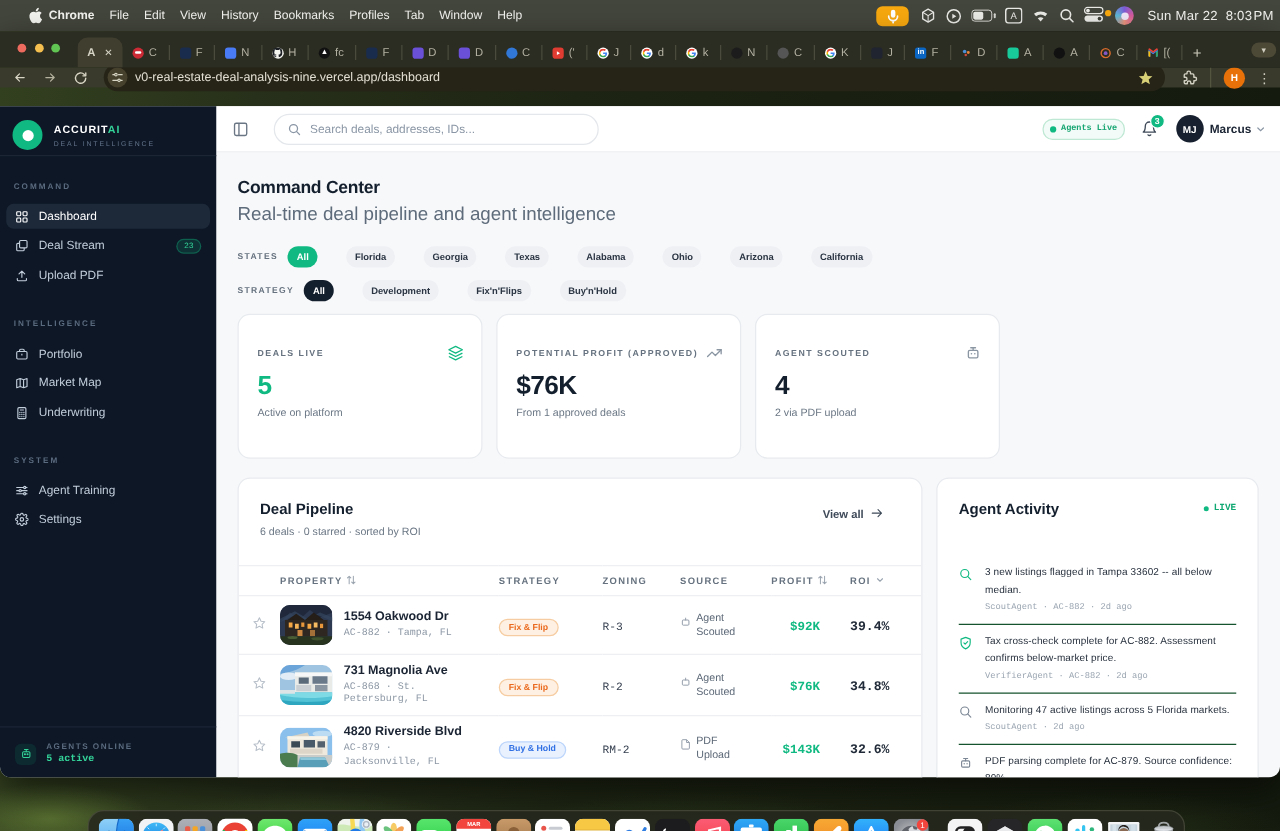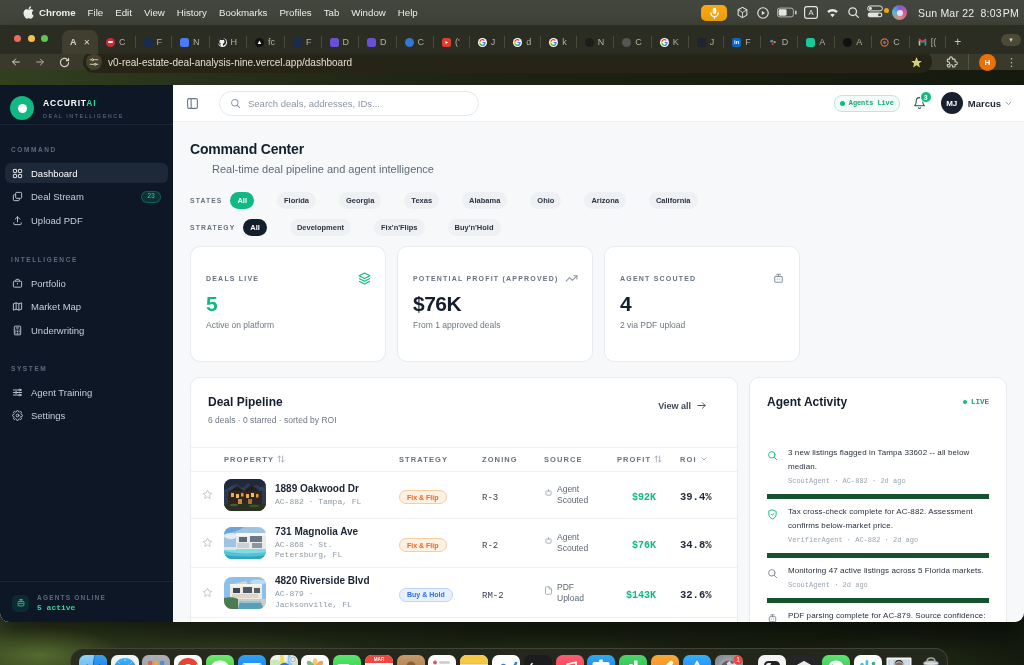--- a/index.html
+++ b/index.html
@@ -95,21 +95,21 @@
 .bellwrap .bb { position:absolute; top:-5px; right:-6px; width:12px; height:12px; background:#10b981;
   border-radius:50%; color:#fff; font-size:7px; font-weight:bold; display:flex; align-items:center; justify-content:center; border:1.5px solid #fff; }
 .avatar { width:22px; height:22px; border-radius:50%; background:#16202e; color:#fff; font-size:8px; font-weight:bold;
   display:flex; align-items:center; justify-content:center; margin-left:15px; }
 .uname { font-size:9.5px; font-weight:bold; color:#1a2433; margin-left:5px; }
 .uchev { color:#8a96a5; margin-left:3px; display:flex; }
 
 
 #page { flex:1; overflow:hidden; padding:19px 17px 0 17px; }
 h1.title { font-size:14px; color:#141f2e; letter-spacing:-.2px; }
-.subtitle { font-size:11px; color:#5d6b7a; margin-top:6px;margin-left:22px; }
+.subtitle { font-size:15px; color:#5d6b7a; margin-top:6px; }
 .filters { margin-top:17px; }
 .frow { display:flex; align-items:center; margin-bottom:10px; }
 .flabel { font-size:6.8px; font-weight:bold; letter-spacing:1.1px; color:#66727f; margin-right:8px; flex:none; }
 .pill { font-size:7.5px; font-weight:bold; color:#2a3442; background:#eef0f4; border-radius:9px;
   padding:4px 7px; margin-right:23px; }
 .pill.green { background:#10b981; color:#fff; }
 .pill.dark { background:#141f2e; color:#fff; }
 
 
 .stats { display:flex; gap:11px; margin-top:8px; }
@@ -143,21 +143,21 @@
 .zoning { font-size:9px; color:#374151; font-family:"Liberation Mono",monospace; }
 .src { display:flex; align-items:flex-start; gap:4px; font-size:8.5px; color:#5b6776; line-height:1.3; }
 .profit { font-size:10px; font-weight:bold; color:#10b981; font-family:"Liberation Mono",monospace; }
 .roi { font-size:10.5px; color:#1f2937; font-family:"Liberation Mono",monospace; font-weight:bold; }
 
 #activity { flex:1; padding:17px 17px 0 17px; }
 #activity .ahead { display:flex; align-items:center; }
 #activity .at1 { font-size:12px; font-weight:bold; color:#141f2e; }
 #activity .alive { margin-left:auto; font-size:7.5px; color:#10a873; font-family:"Liberation Mono",monospace; font-weight:bold; display:flex; align-items:center; gap:4px; }
 #activity .alive i { width:4px; height:4px; background:#10b981; border-radius:50%; display:block; }
-.aitem { display:flex; gap:10px; padding:6px 0 9px 0; border-bottom:5px solid #14532d; }
+.aitem { display:flex; gap:10px; padding:6px 0 9px 0; border-bottom:1px solid #14532d; }
 .aitem:last-child { border-bottom:none; }
 .aitem .aic { flex:none; margin-top:1px; }
 .atext { font-size:8px; color:#27303d; line-height:14px; letter-spacing:.1px; }
 .ameta { font-size:7px; color:#9aa5b1; font-family:"Liberation Mono",monospace; margin-top:3px; }
 
 
 #dock { position:absolute; left:70px; top:648px; width:878px; height:41px;
   background:rgba(38,40,30,.88); border:1px solid rgba(120,122,100,.35); border-radius:13px;
   display:flex; align-items:center; padding:0 6px; }
 .dicon { width:28px; height:28px; margin:0 1.9px; border-radius:6.5px; position:relative; flex:none; }
@@ -674,21 +674,21 @@
                             <rect x="22" y="15" width="3" height="4" fill="#f5a843"></rect>
                             <rect x="27" y="14" width="3" height="4" fill="#f7bc62"></rect>
                             <rect x="32" y="15" width="2.5" height="3.5" fill="#e8973a"></rect>
                             <rect x="14" y="20" width="4" height="5" fill="#f0a04a" opacity=".8"></rect>
                             <rect x="24" y="20" width="4" height="5" fill="#f0a04a" opacity=".6"></rect>
                             <rect y="25" width="42" height="7" fill="#27321f"></rect>
                             <ellipse cx="10" cy="26" rx="4" ry="1.2" fill="#52683a" opacity=".8"></ellipse>
                             <ellipse cx="30" cy="27" rx="5" ry="1.3" fill="#4a6034" opacity=".7"></ellipse>
                           </svg></div>
                   <div>
-                          <div class="pname">1889 Oakwood Dr</div>
+                          <div class="pname">1554 Oakwood Dr</div>
                           <div class="psub">AC-882 · Tampa, FL</div>
                         </div>
                 </div>
                     </td>
                 <td><span class="tag flip">Fix &amp; Flip</span></td>
                 <td><span class="zoning">R-3</span></td>
                 <td>
                       <div class="src">
                         <svg width="9" height="9" viewBox="0 0 24 24" fill="none" stroke="#8e99a6" stroke-width="2" style="margin-top:4px">
                           <rect x="5" y="8" width="14" height="11" rx="2"></rect>

